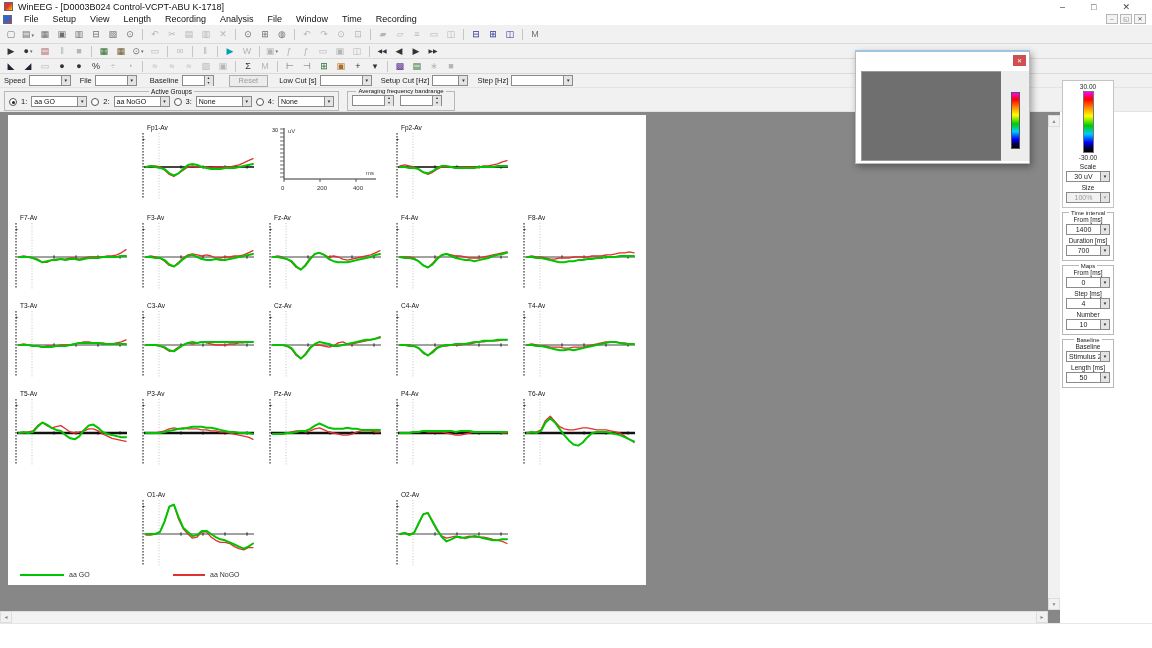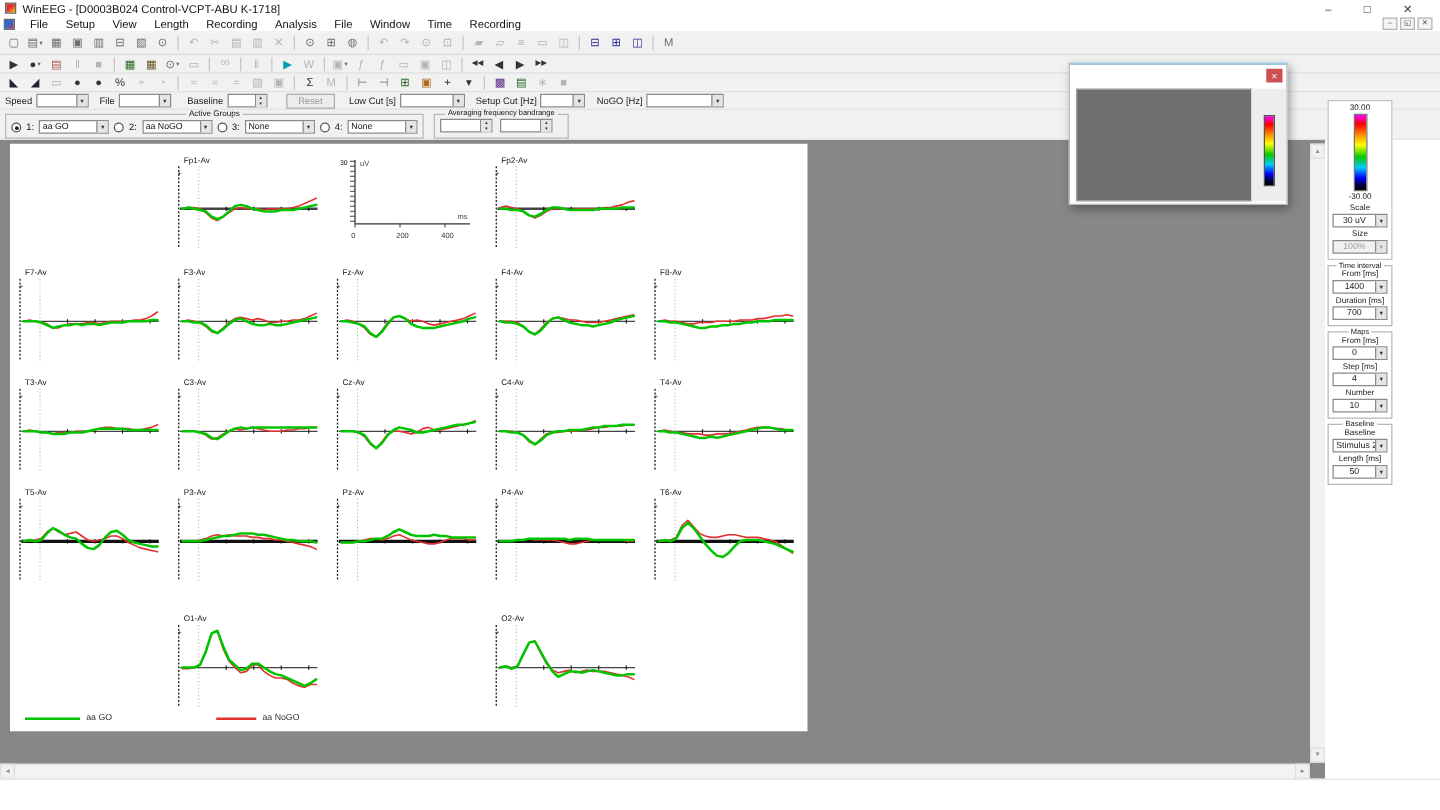--- a/index.html
+++ b/index.html
@@ -406,21 +406,21 @@
     <span class="lbl" style="margin-left:8px">Low Cut [s]</span>
     <span class="combo" style="width:52px">
       <span class="val"></span>
         <span class="cbtn">▼</span>
     </span>
     <span class="lbl" style="margin-left:6px">Setup Cut [Hz]</span>
     <span class="combo" style="width:36px">
       <span class="val"></span>
         <span class="cbtn">▼</span>
     </span>
-    <span class="lbl" style="margin-left:6px">NoGO [Hz]</span>
+    <span class="lbl" style="margin-left:6px">Step [Hz]</span>
     <span class="combo" style="width:62px">
       <span class="val"></span>
         <span class="cbtn">▼</span>
     </span>
   </div>
 
   <div class="grouprow">
     <fieldset style="width:330px">
       <legend>Active Groups</legend>
       <div class="grp-items" id="grp-items">

